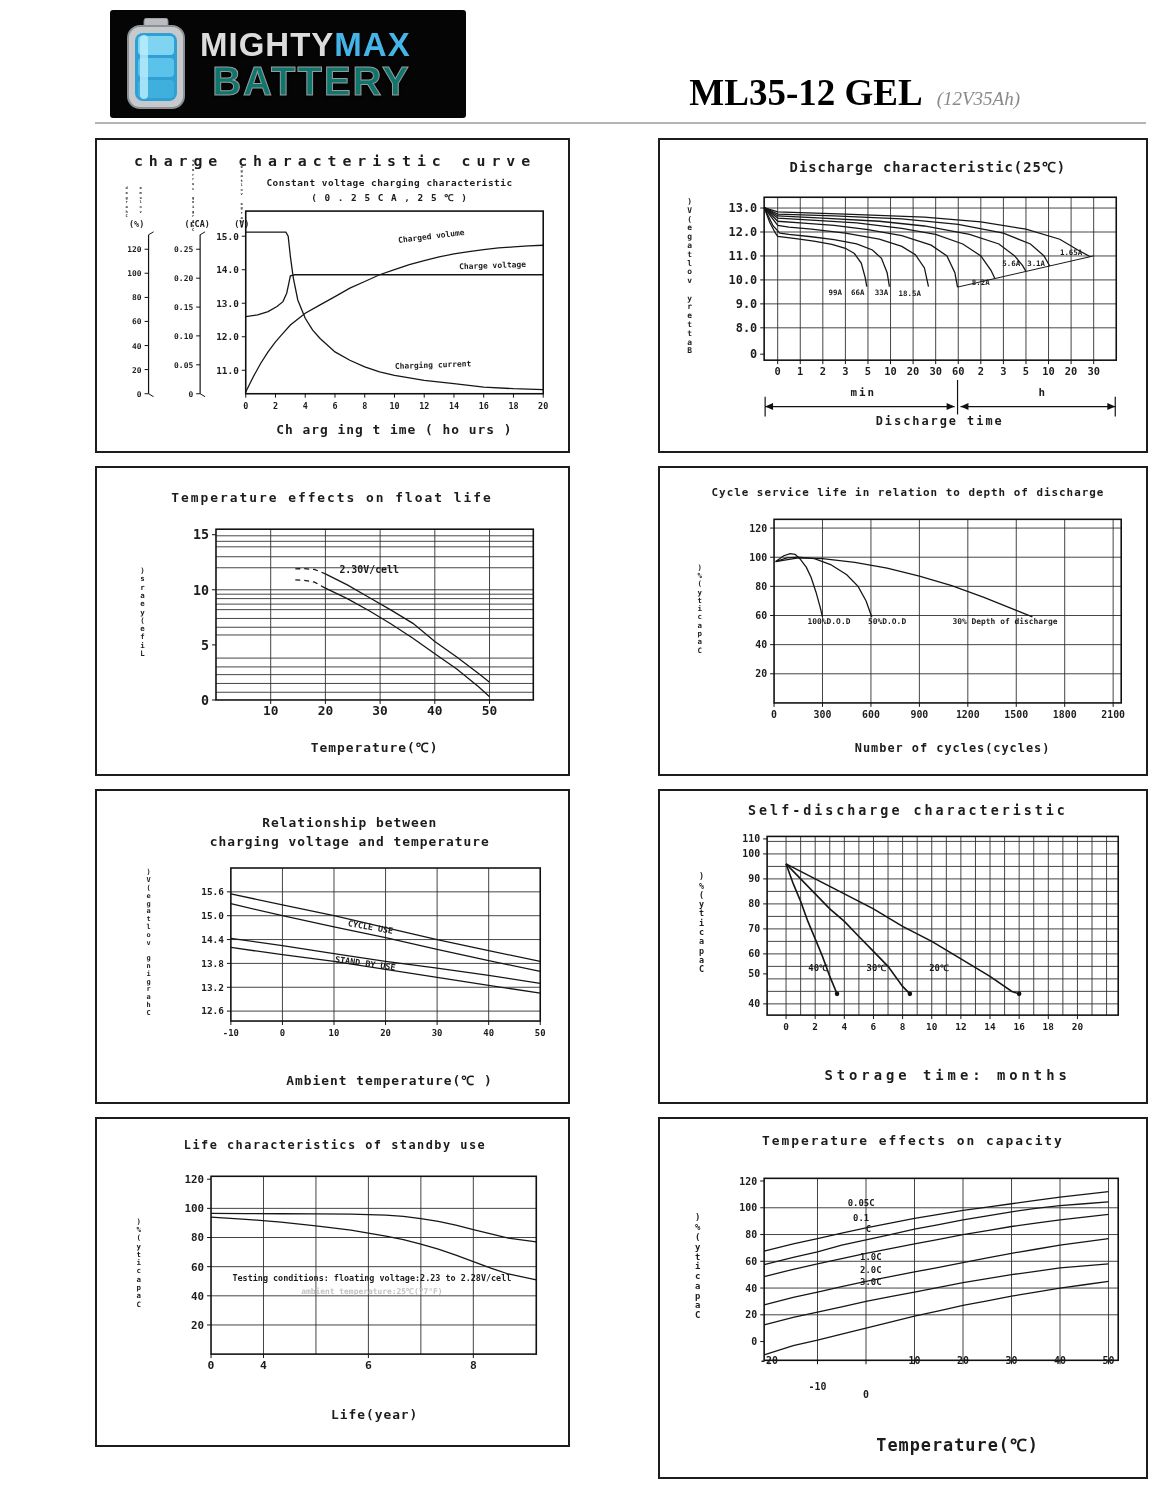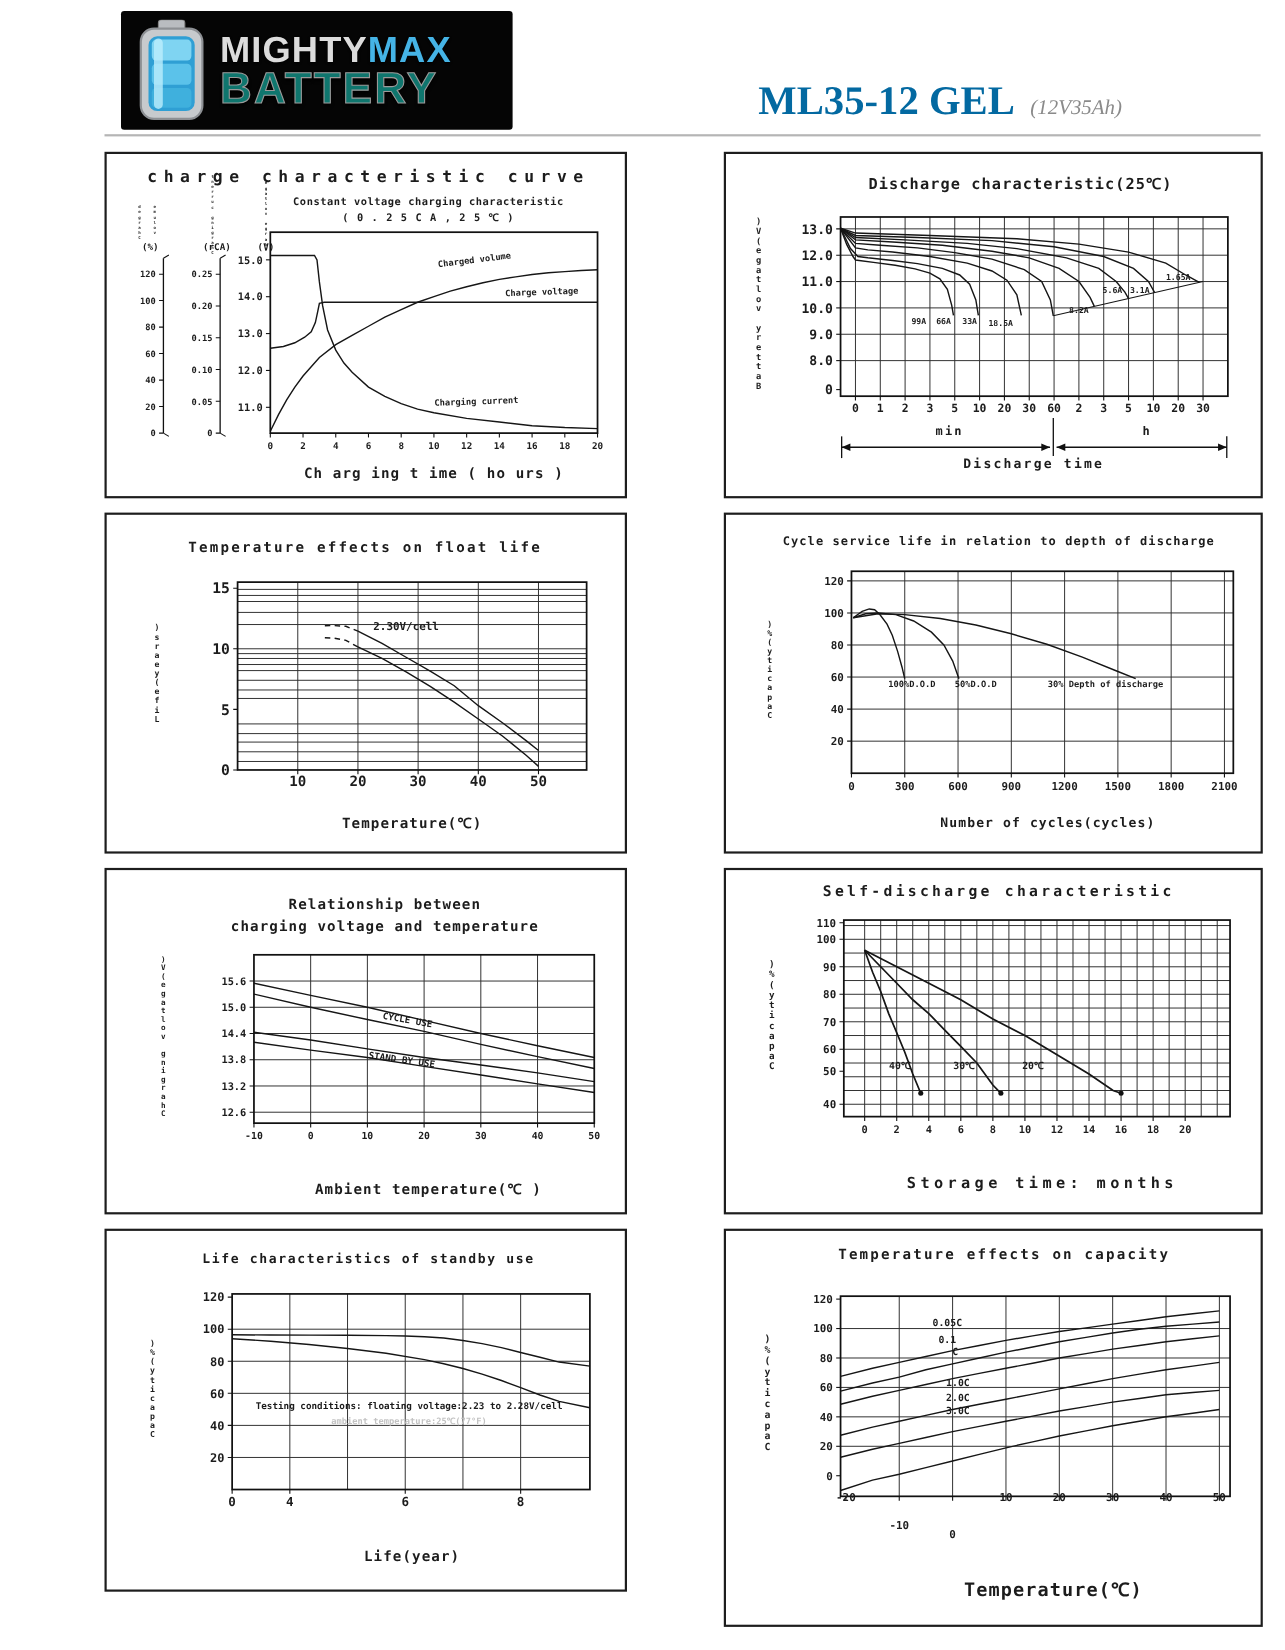--- a/index.html
+++ b/index.html
@@ -1,25 +1,25 @@
 <!DOCTYPE html>
 <html><head>
 <meta charset="utf-8">
 <style>
   html,body{margin:0;padding:0;background:#ffffff;}
-  .page{width:1168px;height:1500px;background:#fff;position:relative;font-family:"DejaVu Sans Mono",monospace;overflow:hidden;}
+  .page{width:1168px;height:1500px;background:#fff;position:relative;font-family:"DejaVu Sans Mono",monospace;overflow:hidden;text-align:right;}
   .hdr{display:flex;align-items:flex-end;padding:6px 30px 0 110px;height:118px;box-sizing:border-box;}
   .logo{width:356px;height:108px;background:#050505;border-radius:3px;display:flex;align-items:center;padding:0 10px;box-sizing:border-box;}
   .batt{width:72px;height:92px;position:relative;margin-right:8px;flex:0 0 auto;}
   .brand{line-height:1;}
   .brand .l1{font-family:"Liberation Sans",sans-serif;font-weight:bold;font-size:33px;letter-spacing:1px;color:#dcdcdc;text-shadow:0 1px 2px #000;}
   .brand .l1 .mx{color:#45b4e6;}
   .brand .l2{font-family:"Liberation Sans",sans-serif;font-weight:bold;font-size:40px;letter-spacing:2px;color:#0f766e;-webkit-text-stroke:1px #9a9a9a;text-shadow:0 2px 3px #000;}
   .titleblock{margin-left:auto;display:flex;align-items:baseline;gap:14px;padding-right:118px;padding-bottom:4px;}
-  .model{font-family:"Liberation Serif",serif;font-weight:bold;font-size:37px;color:#0369a1;}
+  .model{font-family:"Liberation Serif",serif;font-weight:bold;font-size:37px;color:#000000;}
   .spec{font-family:"Liberation Serif",serif;font-style:italic;font-size:19px;color:#8a8a8a;margin-top:44px;}
   .rule{border:0;border-top:2px solid #b5b5b5;margin:4px 22px 0 95px;}
   .charts{display:grid;grid-template-columns:475px 490px;column-gap:88px;row-gap:13px;padding:14px 20px 0 95px;align-items:start;}
   .panel{border:2px solid #1d1d1d;background:#fff;box-sizing:border-box;}
   .panel svg{display:block;width:100%;height:100%;}
   .h315{height:315px}.h310{height:310px}.h330{height:330px}.h362{height:362px}
 </style>
 </head>
 <body>
 

